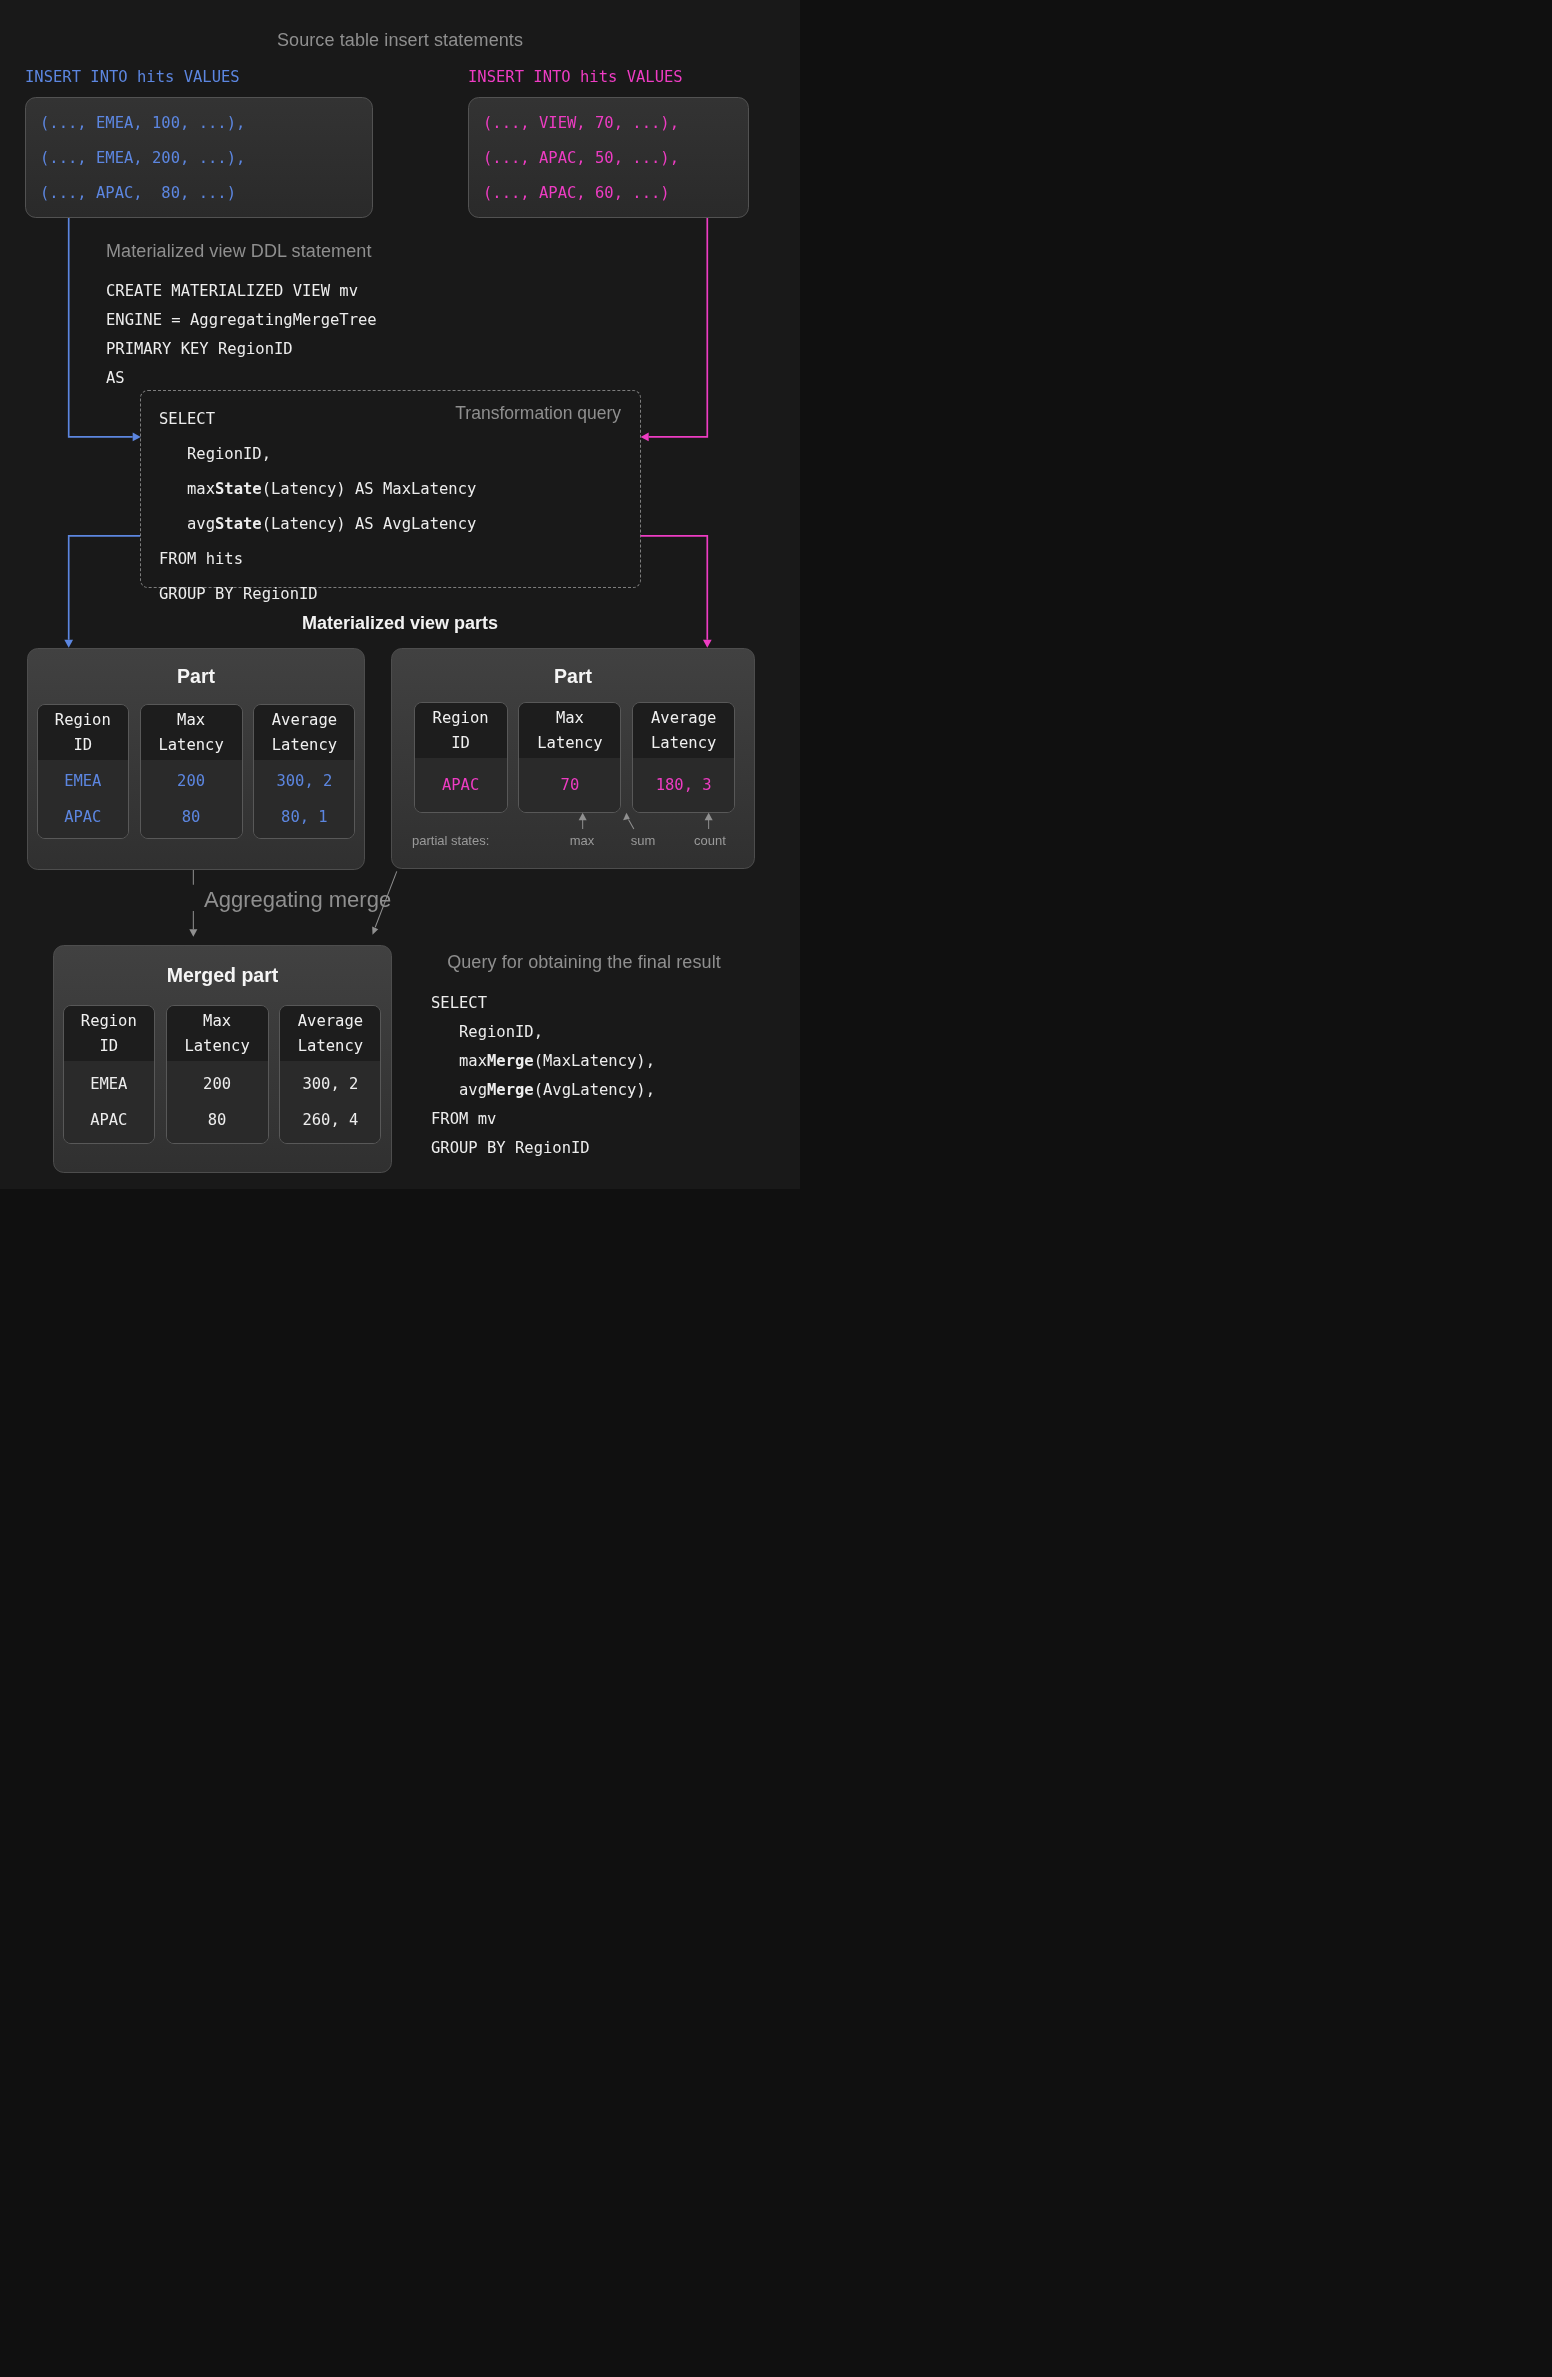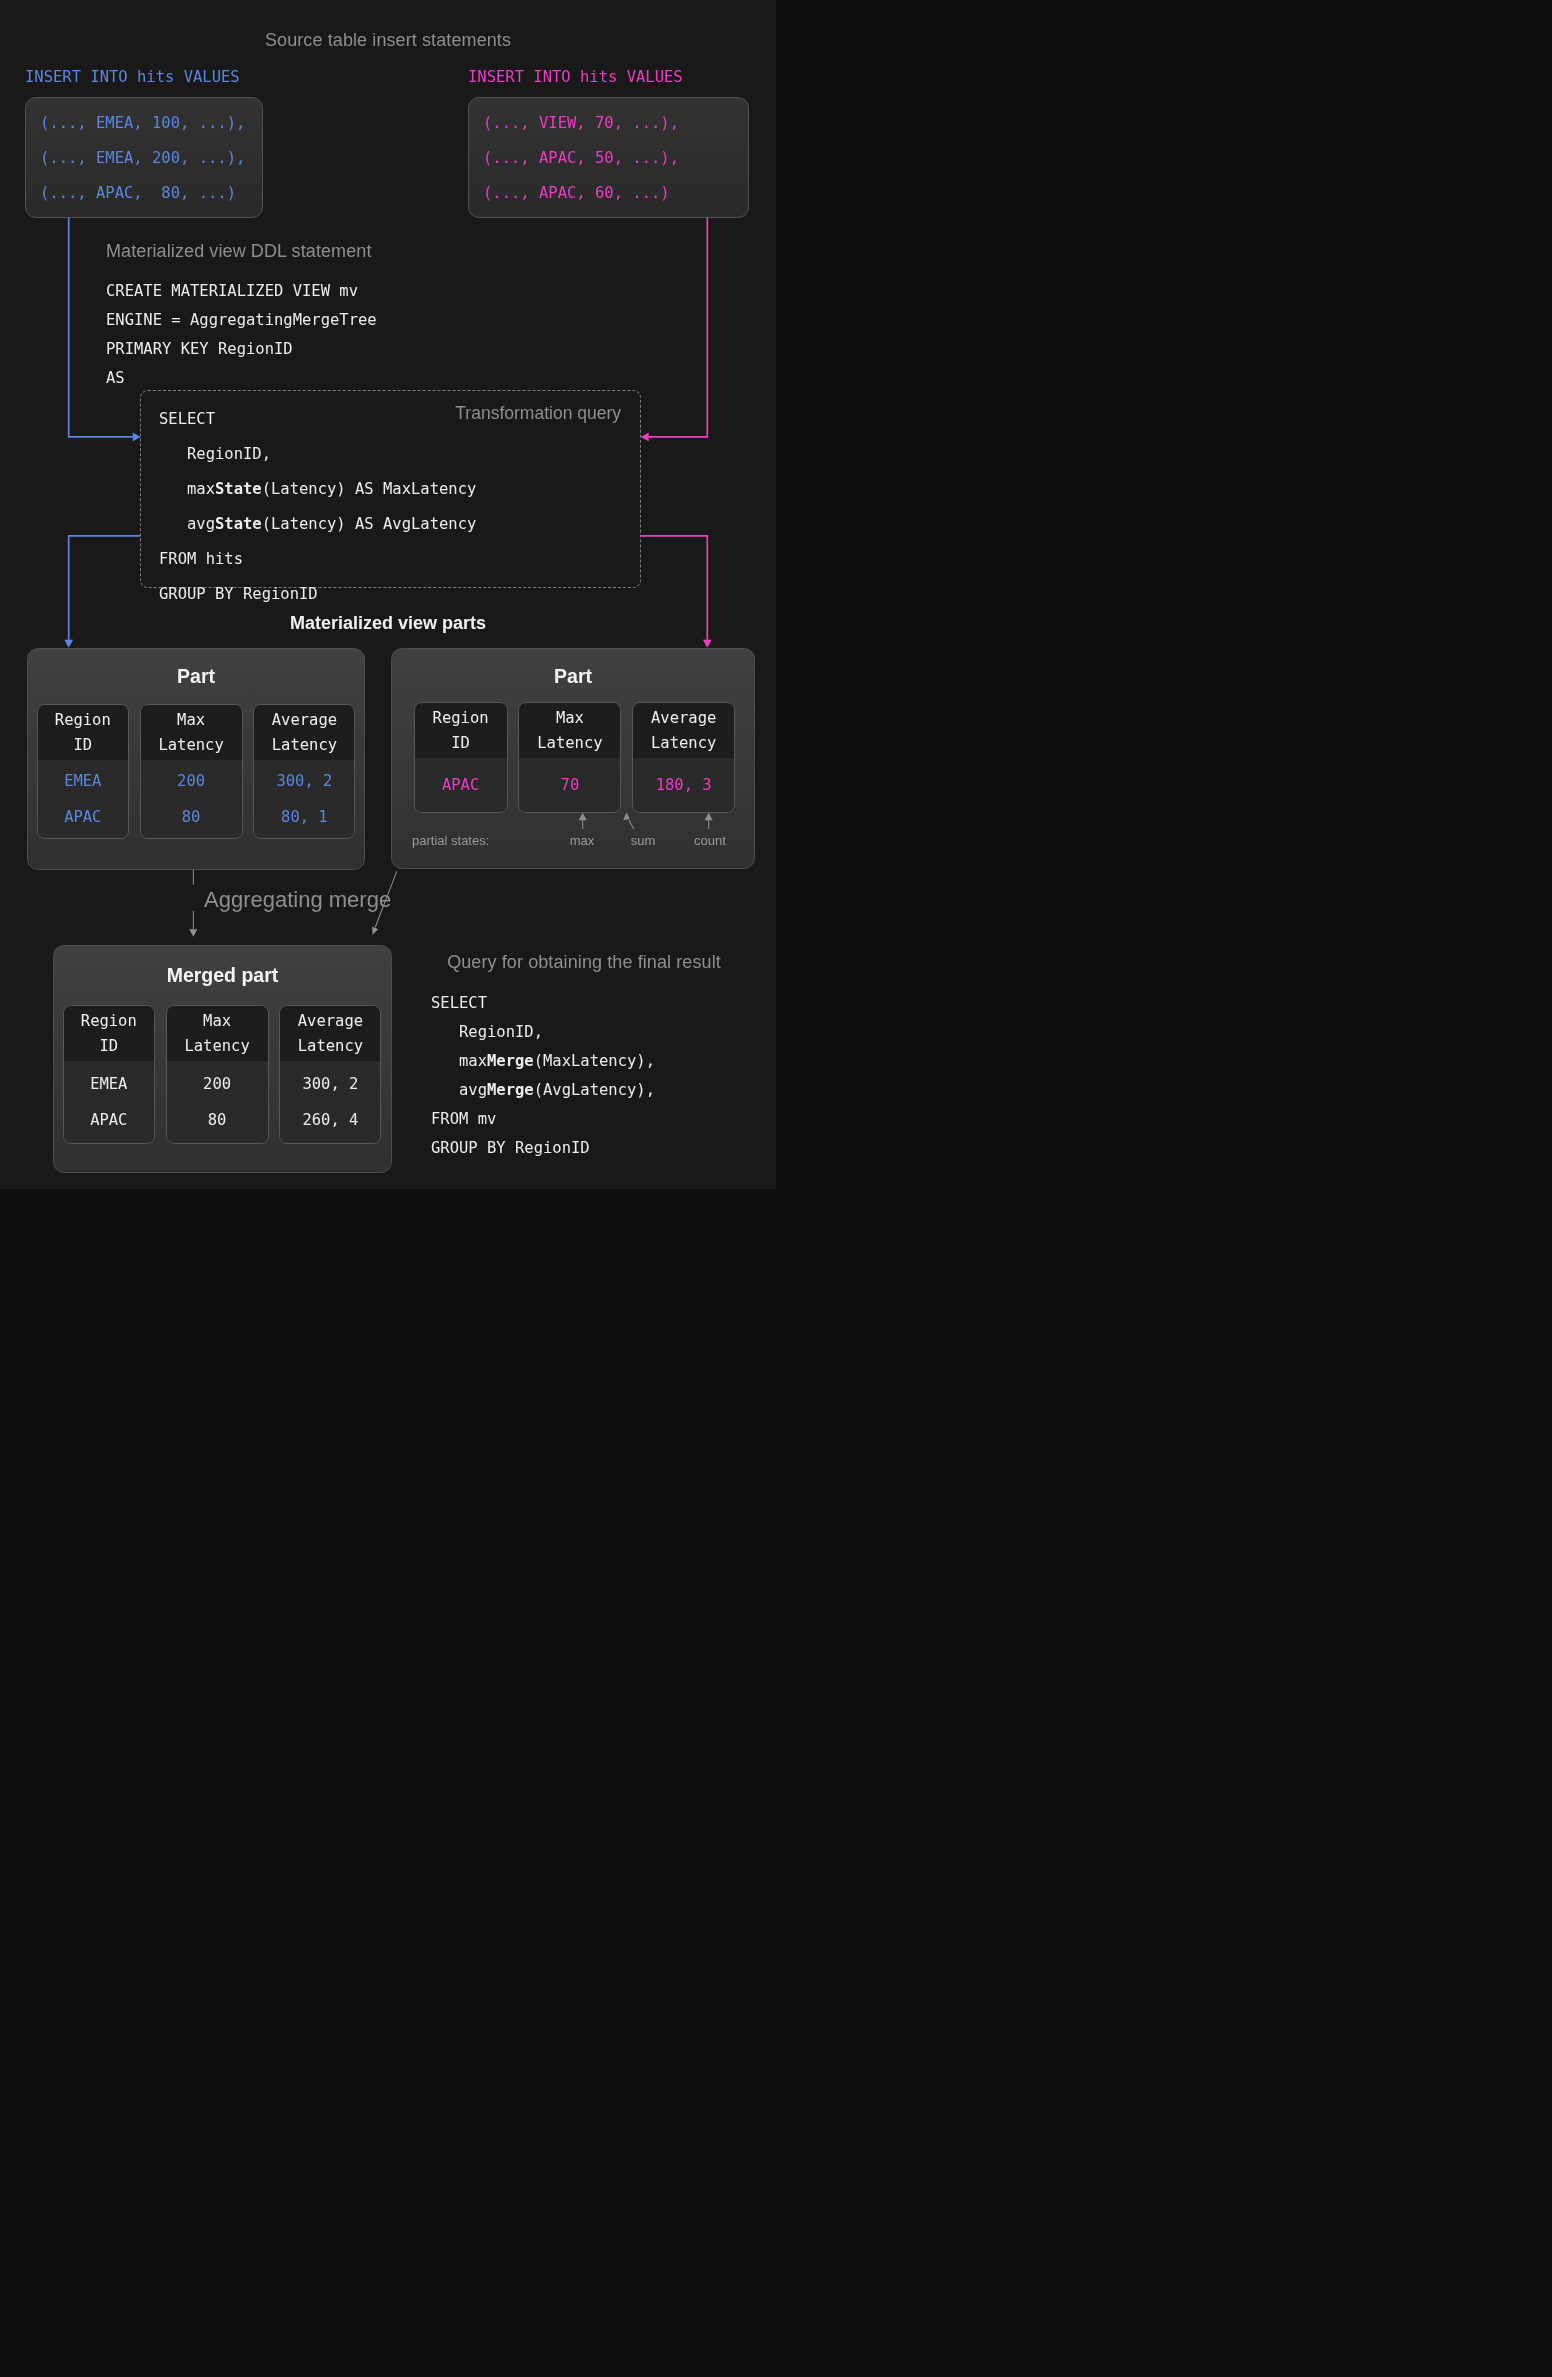--- a/index.html
+++ b/index.html
@@ -1,35 +1,35 @@
 <!DOCTYPE html>
 <html style="--background: #191919; --accent_blue: #5c86e0; --accent_pink: #ee3cc3; --muted_gray: #8f8f8f; --arrow_gray: #909090; --code_white: #ededed;font-size:10.8px"><head>
 <meta charset="utf-8">
 <style>
   :root{
     --bg:#191919; --panel:#2e2e2e; --gray:#8f8f8f; --code:#ededed;
   }
   html,body{margin:0;padding:0;background:#101010;}
   #canvas{
     position:relative;width:776px;height:1189px;background:var(--background,#191919);
-    overflow:hidden;font-family:"Liberation Sans","DejaVu Sans",sans-serif;
+    overflow:hidden;font-family:"Liberation Sans","DejaVu Sans",sans-serif;padding-left:24px;
   }
   .abs{position:absolute;}
   .mono{font-family:"DejaVu Sans Mono","Liberation Mono",monospace;}
   .sans{font-family:"Liberation Sans","DejaVu Sans",sans-serif;}
   .gray-title{color:var(--muted_gray,#8f8f8f);font-size:18px;letter-spacing:0.1px;}
   .white{color:var(--code_white,#ededed);}
   .blue{color:var(--accent_blue,#5c86e0);}
   .pink{color:var(--accent_pink,#ee3cc3);}
   .center{text-align:center;}
   .code{font-size:15.5px;white-space:pre;}
   .code .cl{line-height:35px;}
   .codeblock .cl{line-height:29px;}
   .insert-box{
-    width:238px;height:121px;border-radius:10.8px;
+    width:348px;height:121px;border-radius:10.8px;
     background:linear-gradient(180deg,#333333 0%,#2a2a2a 100%);
     border:1.3px solid #525252;box-sizing:border-box;
   }
   .insert-box .code{padding:8px 0 0 14px;}
   .dashed-box{
     border:1.3px dashed #7d7d7d;border-radius:8px;box-sizing:border-box;
   }
   .big-box{
     border-radius:10.8px;border:0.7px solid #4d4d4d;box-sizing:border-box;
     background:linear-gradient(180deg,#414141 0%,#303030 100%);

